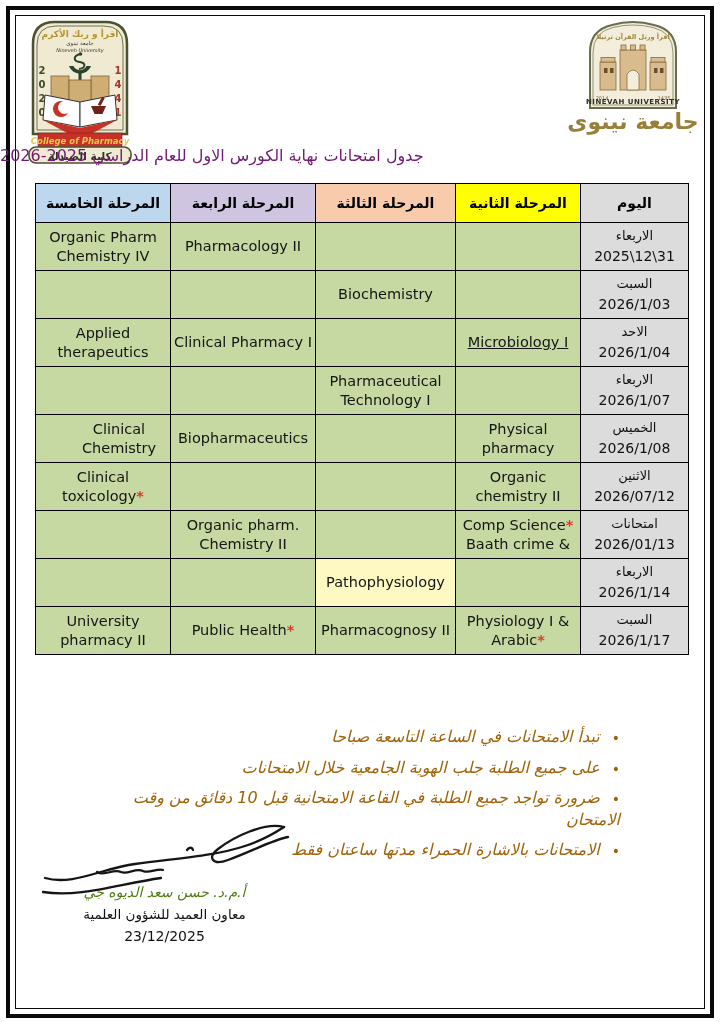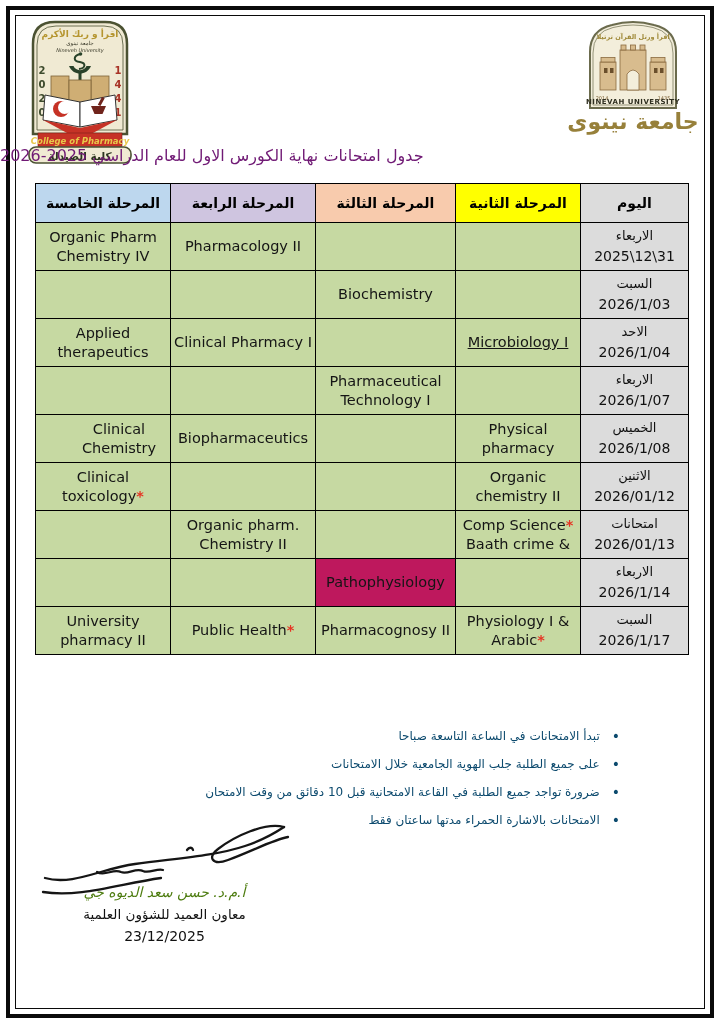--- a/index.html
+++ b/index.html
@@ -34,21 +34,21 @@
   table.sched td { height:48px; }
   td.subj { font-size:14.5px; line-height:1.3; color:#151515; }
   td.daycell { font-size:13px; line-height:1.5; }
   .dayname { direction:rtl; font-size:13px; color:#111; }
   .daydate { direction:ltr; font-size:14px; color:#111; }
   .ast { color:#e63323; font-weight:bold; }
 
   .notes {
     position:absolute; top:726px; right:100px; width:500px;
     direction:rtl; list-style:none; margin:0; padding:0;
-    font-size:12px; color:#0c4a6e;
+    font-size:16px; color:#a16207;font-style:italic;
   }
   .notes li { margin-bottom:9px; line-height:1.35; }
   .notes li::before { content:"•"; font-size:14px; margin-left:12px; position:relative; top:1px; }
 
   .signature { position:absolute; left:22px; top:816px; width:285px; text-align:center; }
   .signature svg { display:block; margin:0 auto; }
   .sig-name  { direction:rtl; font-size:14px; color:#4d7c0f; margin-top:-14px;font-style:italic; }
   .sig-title { direction:rtl; font-size:13.5px; color:#111; margin-top:6px; }
   .sig-date  { direction:ltr; font-size:14px;  color:#111; margin-top:6px; }
 
@@ -215,37 +215,37 @@
           <div class="daydate">2026/1/08</div>
         </td>
       </tr>
       <tr>
         <td class="subj" style="background-color: rgb(198, 217, 162);">Clinical toxicology<span class="ast">*</span></td>
         <td class="subj" style="background-color: rgb(198, 217, 162);"></td>
         <td class="subj" style="background-color: rgb(198, 217, 162);"></td>
         <td class="subj" style="background-color: rgb(198, 217, 162);">Organic chemistry II</td>
         <td class="daycell" style="background-color: rgb(220, 220, 220);">
           <div class="dayname">الاثنين</div>
-          <div class="daydate">2026/01/12</div>
+          <div class="daydate">2026/07/12</div>
         </td>
       </tr>
       <tr>
         <td class="subj" style="background-color: rgb(198, 217, 162);"></td>
         <td class="subj" style="background-color: rgb(198, 217, 162);">Organic pharm. Chemistry II</td>
         <td class="subj" style="background-color: rgb(198, 217, 162);"></td>
         <td class="subj" style="background-color: rgb(198, 217, 162);">Comp Science<span class="ast">*</span><br>Baath crime &amp;</td>
         <td class="daycell" style="background-color: rgb(220, 220, 220);">
           <div class="dayname">امتحانات</div>
           <div class="daydate">2026/01/13</div>
         </td>
       </tr>
       <tr>
         <td class="subj" style="background-color: rgb(198, 217, 162);"></td>
         <td class="subj" style="background-color: rgb(198, 217, 162);"></td>
-        <td class="subj" style="background-color: #be185d; margin-top: 33px;">Pathophysiology</td>
+        <td class="subj" style="background-color: #fef9c3; margin-top: 33px;">Pathophysiology</td>
         <td class="subj" style="background-color: rgb(198, 217, 162);"></td>
         <td class="daycell" style="background-color: rgb(220, 220, 220);">
           <div class="dayname">الاربعاء</div>
           <div class="daydate">2026/1/14</div>
         </td>
       </tr>
       <tr>
         <td class="subj" style="background-color: rgb(198, 217, 162);">University pharmacy II</td>
         <td class="subj" style="background-color: rgb(198, 217, 162);">Public Health<span class="ast">*</span></td>
         <td class="subj" style="background-color: rgb(198, 217, 162);">Pharmacognosy II</td>

